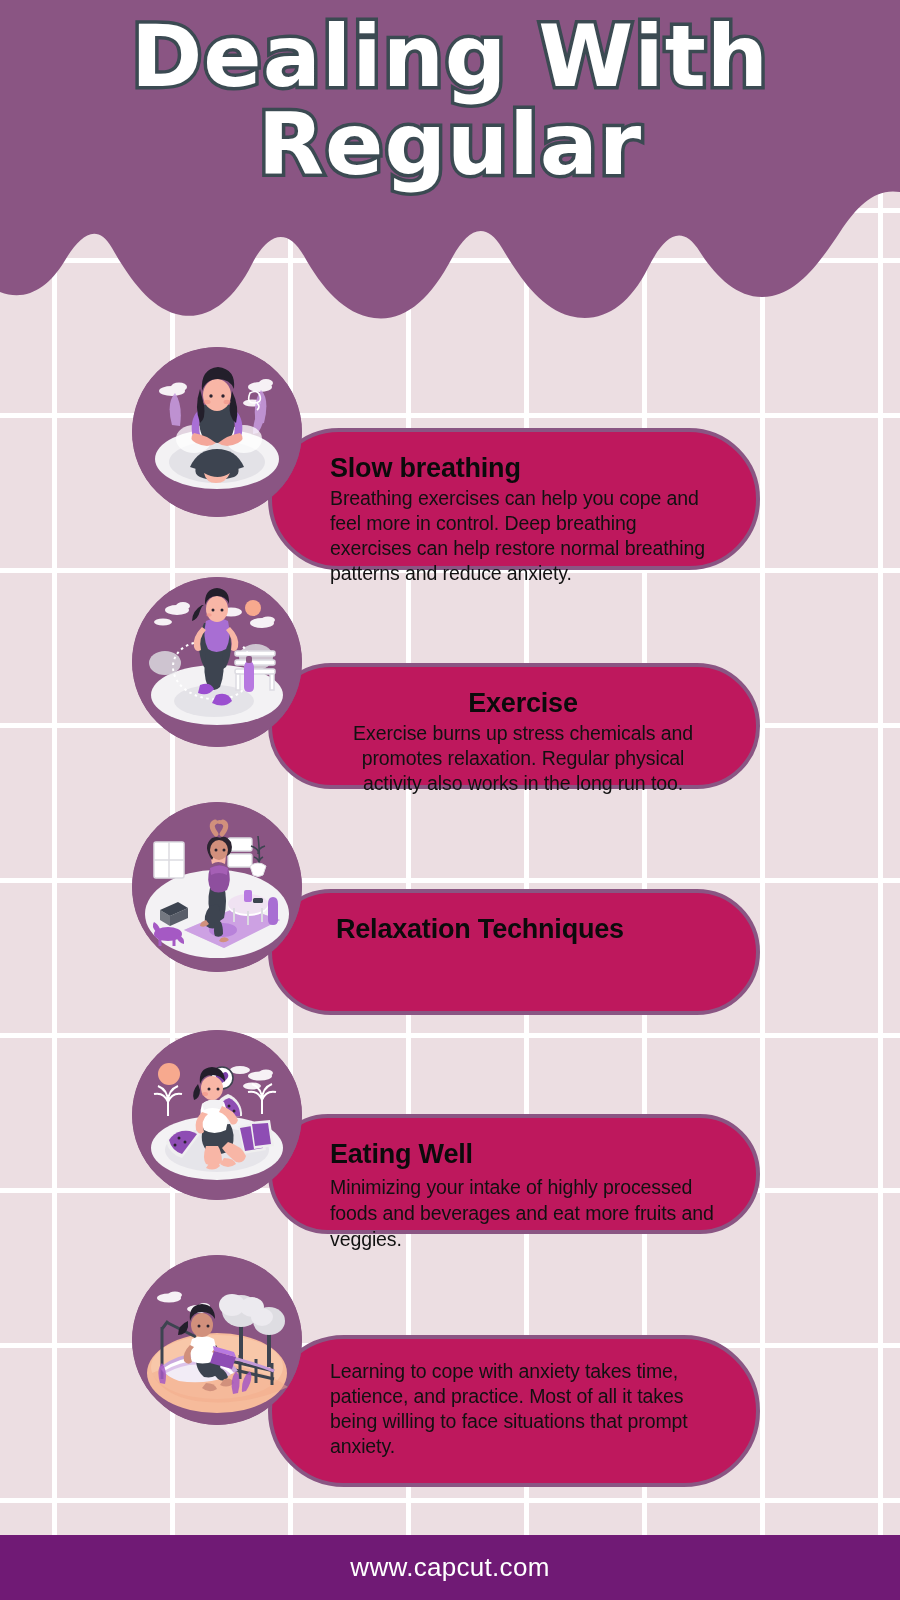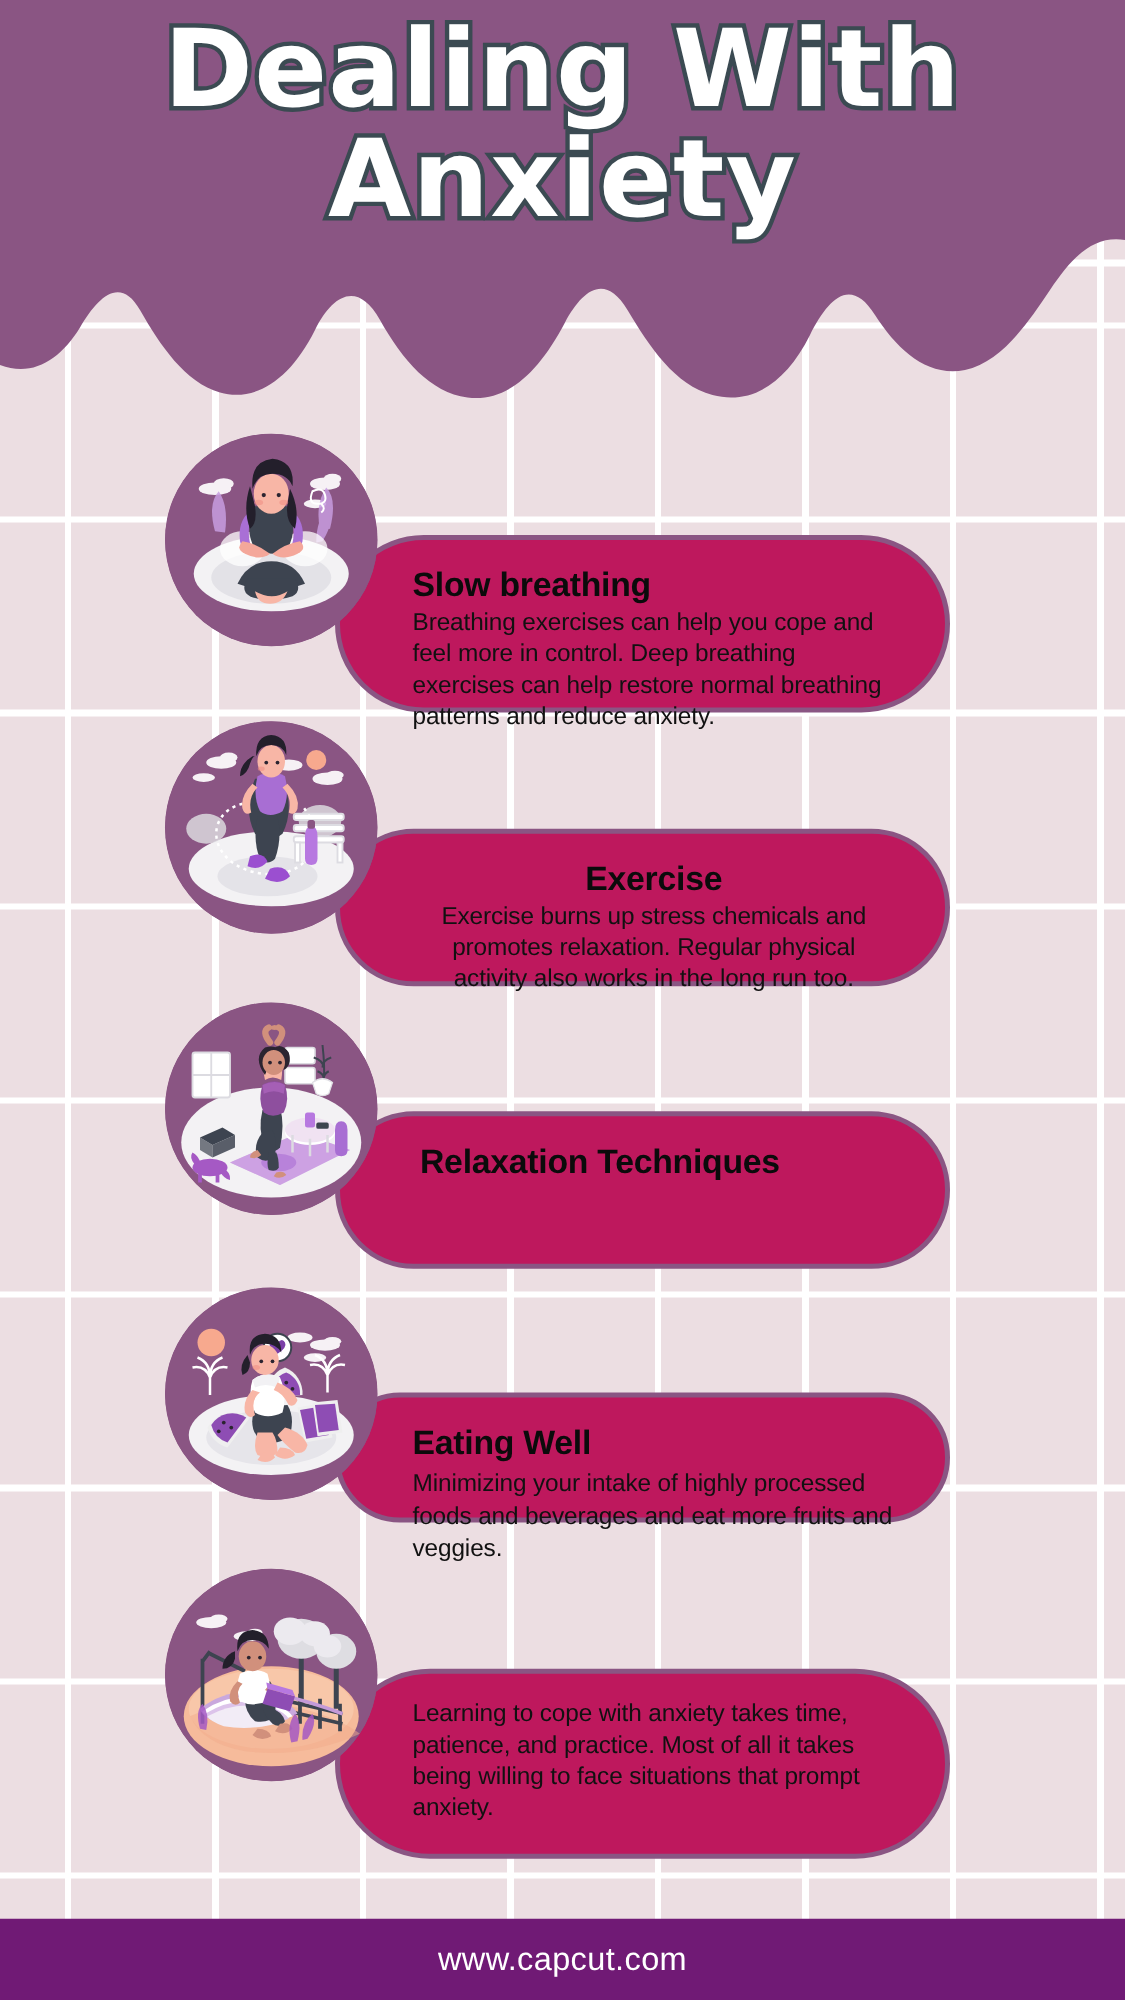--- a/index.html
+++ b/index.html
@@ -154,21 +154,21 @@
                C430,300 404,322 374,318
                C344,314 322,288 304,256
                C286,224 266,236 252,264
                C232,304 204,322 176,314
                C148,306 128,276 112,248
                C96,220 78,238 64,262
                C48,288 26,302 0,292 Z" fill="#8a5583"></path>
     </svg>
     <div class="header-title">
       <span class="line">Dealing With</span>
-      <span class="line">Anxiety</span>
+      <span class="line">Regular</span>
     </div>
   </div>
 
   <div class="row">
     <div class="avatar" style="left:132px; top:347px;">
       <svg viewBox="0 0 170 170">
         <circle cx="85" cy="85" r="85" fill="#8a5583"></circle>
         <ellipse cx="85" cy="112" rx="62" ry="30" fill="#f3f2f4"></ellipse>
         <ellipse cx="85" cy="115" rx="48" ry="21" fill="#e3e2e7"></ellipse>
         <g fill="#ffffff" opacity="0.92">
@@ -381,21 +381,21 @@
         <ellipse cx="80" cy="58" rx="11" ry="12" fill="#f8b6a6"></ellipse>
         <path d="M68,54 q-2,-16 12,-17 q13,1 13,15 q-4,-7 -13,-7 q-9,0 -12,9 z" fill="#231f2b"></path>
         <path d="M66,54 q-7,8 -4,16 q6,-2 6,-10 z" fill="#231f2b"></path>
         <circle cx="77" cy="59" r="1.5" fill="#2b2430"></circle>
         <circle cx="86" cy="59" r="1.5" fill="#2b2430"></circle>
         <ellipse cx="73" cy="64" rx="3" ry="2" fill="#f08f86" opacity="0.6"></ellipse>
         <path d="M78,132 q8,-2 10,4 q-6,6 -14,2 z" fill="#f8b6a6"></path>
         <path d="M92,128 q10,0 12,6 q-8,6 -16,0 z" fill="#f8b6a6"></path>
       </svg>
     </div>
-    <div class="card" style="left:268px; top:1114px; width:492px; height:104px;">
+    <div class="card" style="left:268px; top:1114px; width:492px; height:120px;">
       <p class="card-title">Eating Well</p>
       <p class="card-body" style="margin-top:5px;line-height:1.32;">Minimizing your intake of highly processed foods and beverages and eat more fruits and veggies.</p>
     </div>
   </div>
 
   <div class="row">
     <div class="avatar" style="left:132px; top:1255px;">
       <svg viewBox="0 0 170 170">
         <circle cx="85" cy="85" r="85" fill="#8a5583"></circle>
         <ellipse cx="85" cy="118" rx="70" ry="40" fill="#f6bb9b"></ellipse>

